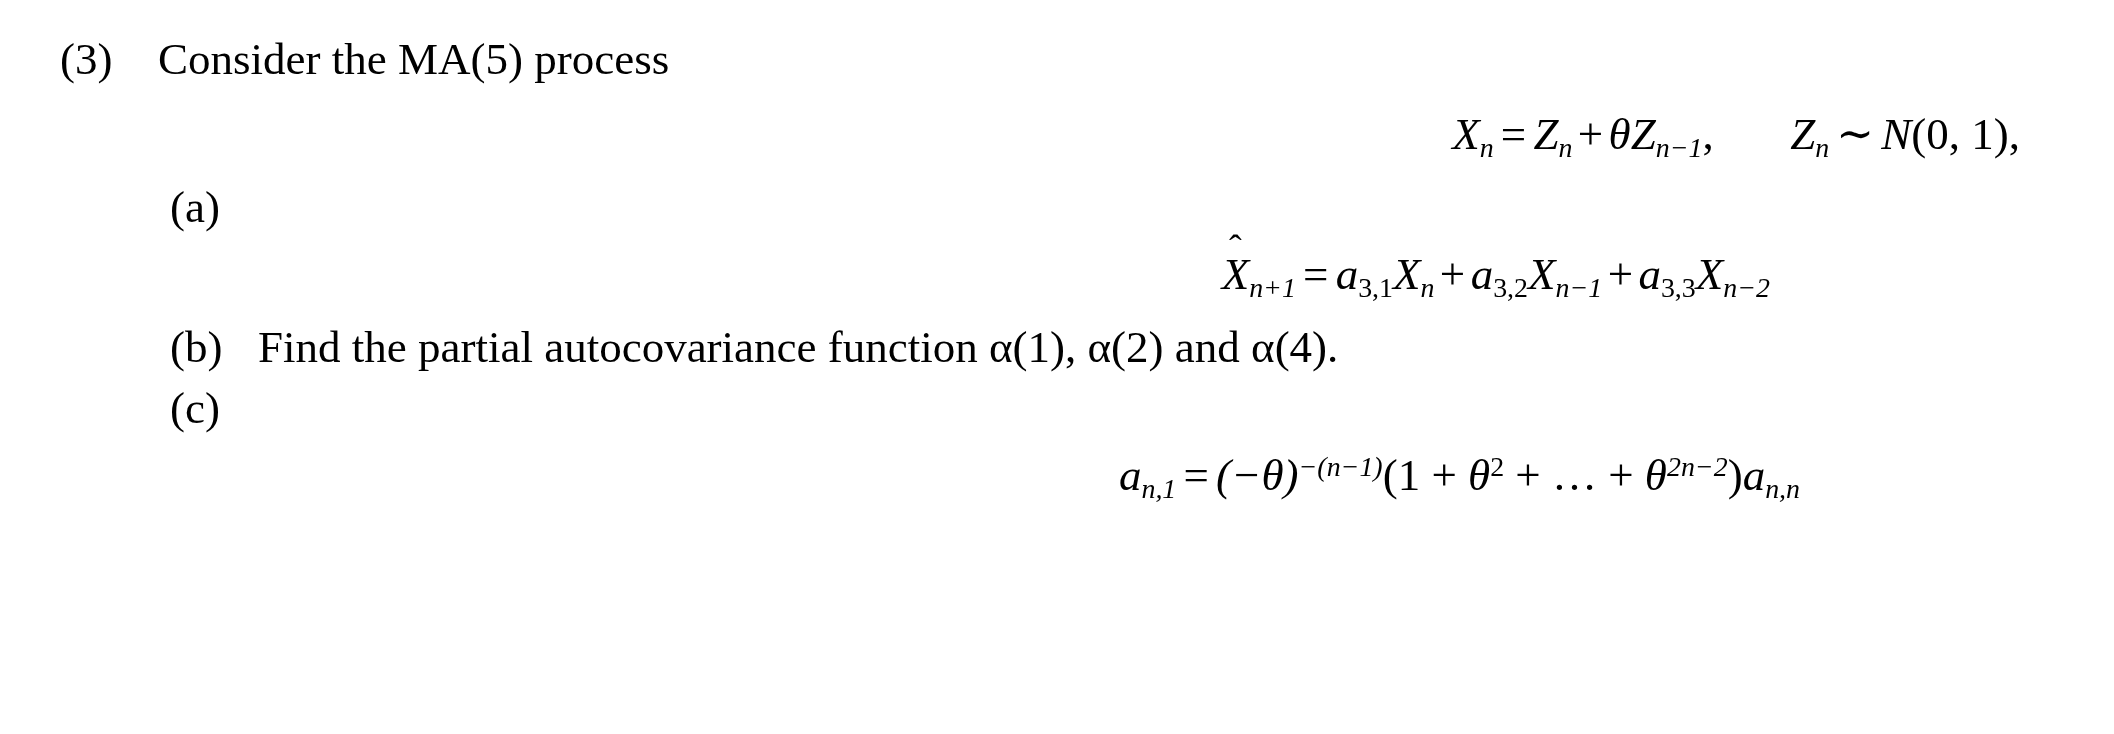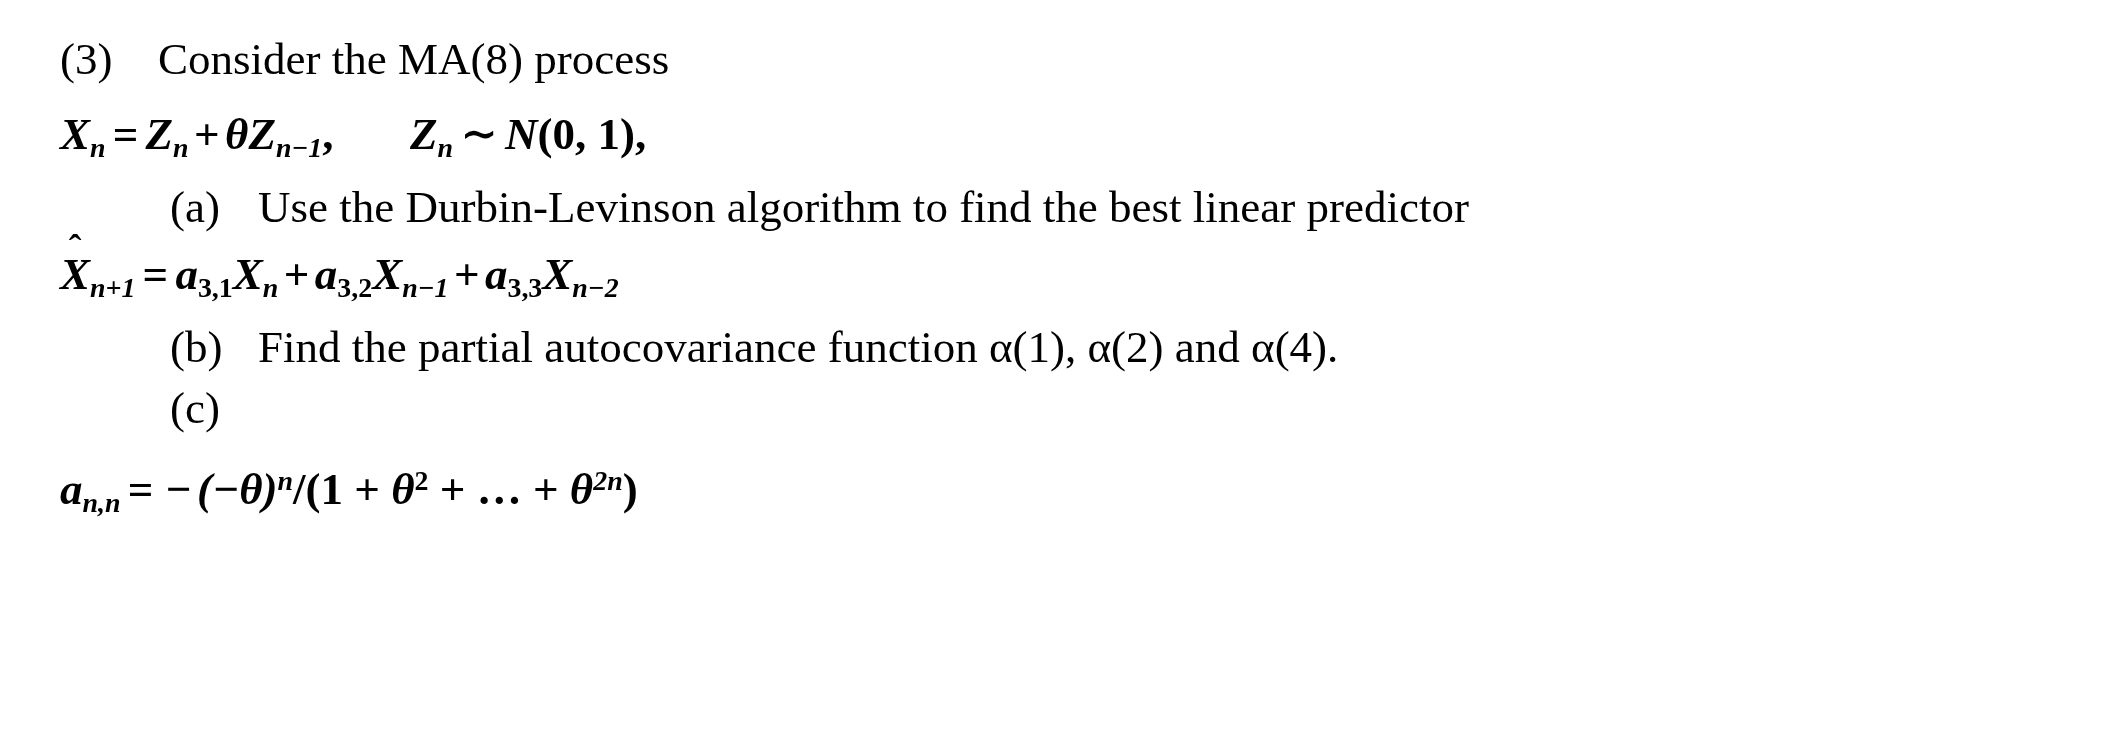--- a/index.html
+++ b/index.html
@@ -48,24 +48,23 @@
     font-size: 45px;
     line-height: 1.12;
     white-space: nowrap;
     margin-left: 110px;
   }
   .sub-label {
     width: 88px;
     flex: 0 0 88px;
   }
   .eq {
-    text-align: left;
+    text-align: right;
     font-size: 45px;
     white-space: nowrap;
-    font-weight: bold;
   }
   .eq-indent-a {
     padding-right: 250px;
   }
   .eq-indent-c1 {
     padding-right: 220px;
   }
   .eq-indent-c2 {
     padding-right: 230px;
   }
@@ -111,34 +110,33 @@
   .row-gap-7 { height: 14px; }
 </style>
 </head>
 <body>
 
 <div class="page">
   <div class="problem">
 
     <div class="prob-line">
       <span class="prob-label">(3)</span>
-      <span class="prob-text">Consider the MA(8) process</span>
+      <span class="prob-text">Consider the MA(5) process</span>
     </div>
 
     <div class="row-gap-1"></div>
 
     <div class="eq">
       <span class="m"><span>X</span><sub>n</sub></span><span class="op gap-eq">=</span><span class="m"><span>Z</span><sub>n</sub></span><span class="op">+</span><span class="m">θ</span><span class="m"><span>Z</span><sub>n−1</sub></span><span class="up">,</span><span class="sp-xwide"></span><span class="m"><span>Z</span><sub>n</sub></span><span class="op gap-eq">∼</span><span class="m">N</span><span class="up">(0, 1),</span>
     </div>
 
     <div class="row-gap-2"></div>
 
     <div class="sub-item">
       <span class="sub-label">(a)</span>
-      <span>Use the Durbin-Levinson algorithm to find the best linear predictor</span>
     </div>
 
     <div class="row-gap-3"></div>
 
     <div class="eq eq-indent-a">
       <span class="m hat-wrap"><span class="hat">ˆ</span><span>X</span></span><sub class="m">n+1</sub><span class="op gap-eq">=</span><span class="m">a</span><sub class="up">3,1</sub><span class="m">X</span><sub class="m">n</sub><span class="op">+</span><span class="m">a</span><sub class="up">3,2</sub><span class="m">X</span><sub class="m">n−1</sub><span class="op">+</span><span class="m">a</span><sub class="up">3,3</sub><span class="m">X</span><sub class="m">n−2</sub>
     </div>
 
     <div class="row-gap-4"></div>
 
@@ -148,21 +146,21 @@
     </div>
 
     <div class="row-gap-5"></div>
 
     <div class="sub-item">
       <span class="sub-label">(c)</span>
     </div>
 
     <div class="row-gap-6"></div>
 
+    <div class="eq eq-indent-c1">
+      <span class="m">a</span><sub class="m">n,1</sub><span class="op gap-eq">=</span><span class="m">(−θ)</span><sup class="m">−(n−1)</sup><span class="up">(1 + </span><span class="m">θ</span><sup class="up">2</sup><span class="up"> + … + </span><span class="m">θ</span><sup class="m">2n−2</sup><span class="up">)</span><span class="m">a</span><sub class="m">n,n</sub>
+    </div>
 
     <div class="row-gap-7"></div>
 
-    <div class="eq eq-indent-c2">
-      <span class="m">a</span><sub class="m">n,n</sub><span class="op gap-eq">=</span><span class="op">−</span><span class="m">(−θ)</span><sup class="m">n</sup><span class="up">/</span><span class="up">(1 + </span><span class="m">θ</span><sup class="up">2</sup><span class="up"> + … + </span><span class="m">θ</span><sup class="m">2n</sup><span class="up">)</span>
-    </div>
 
   </div>
 </div>
 
 </body></html>

